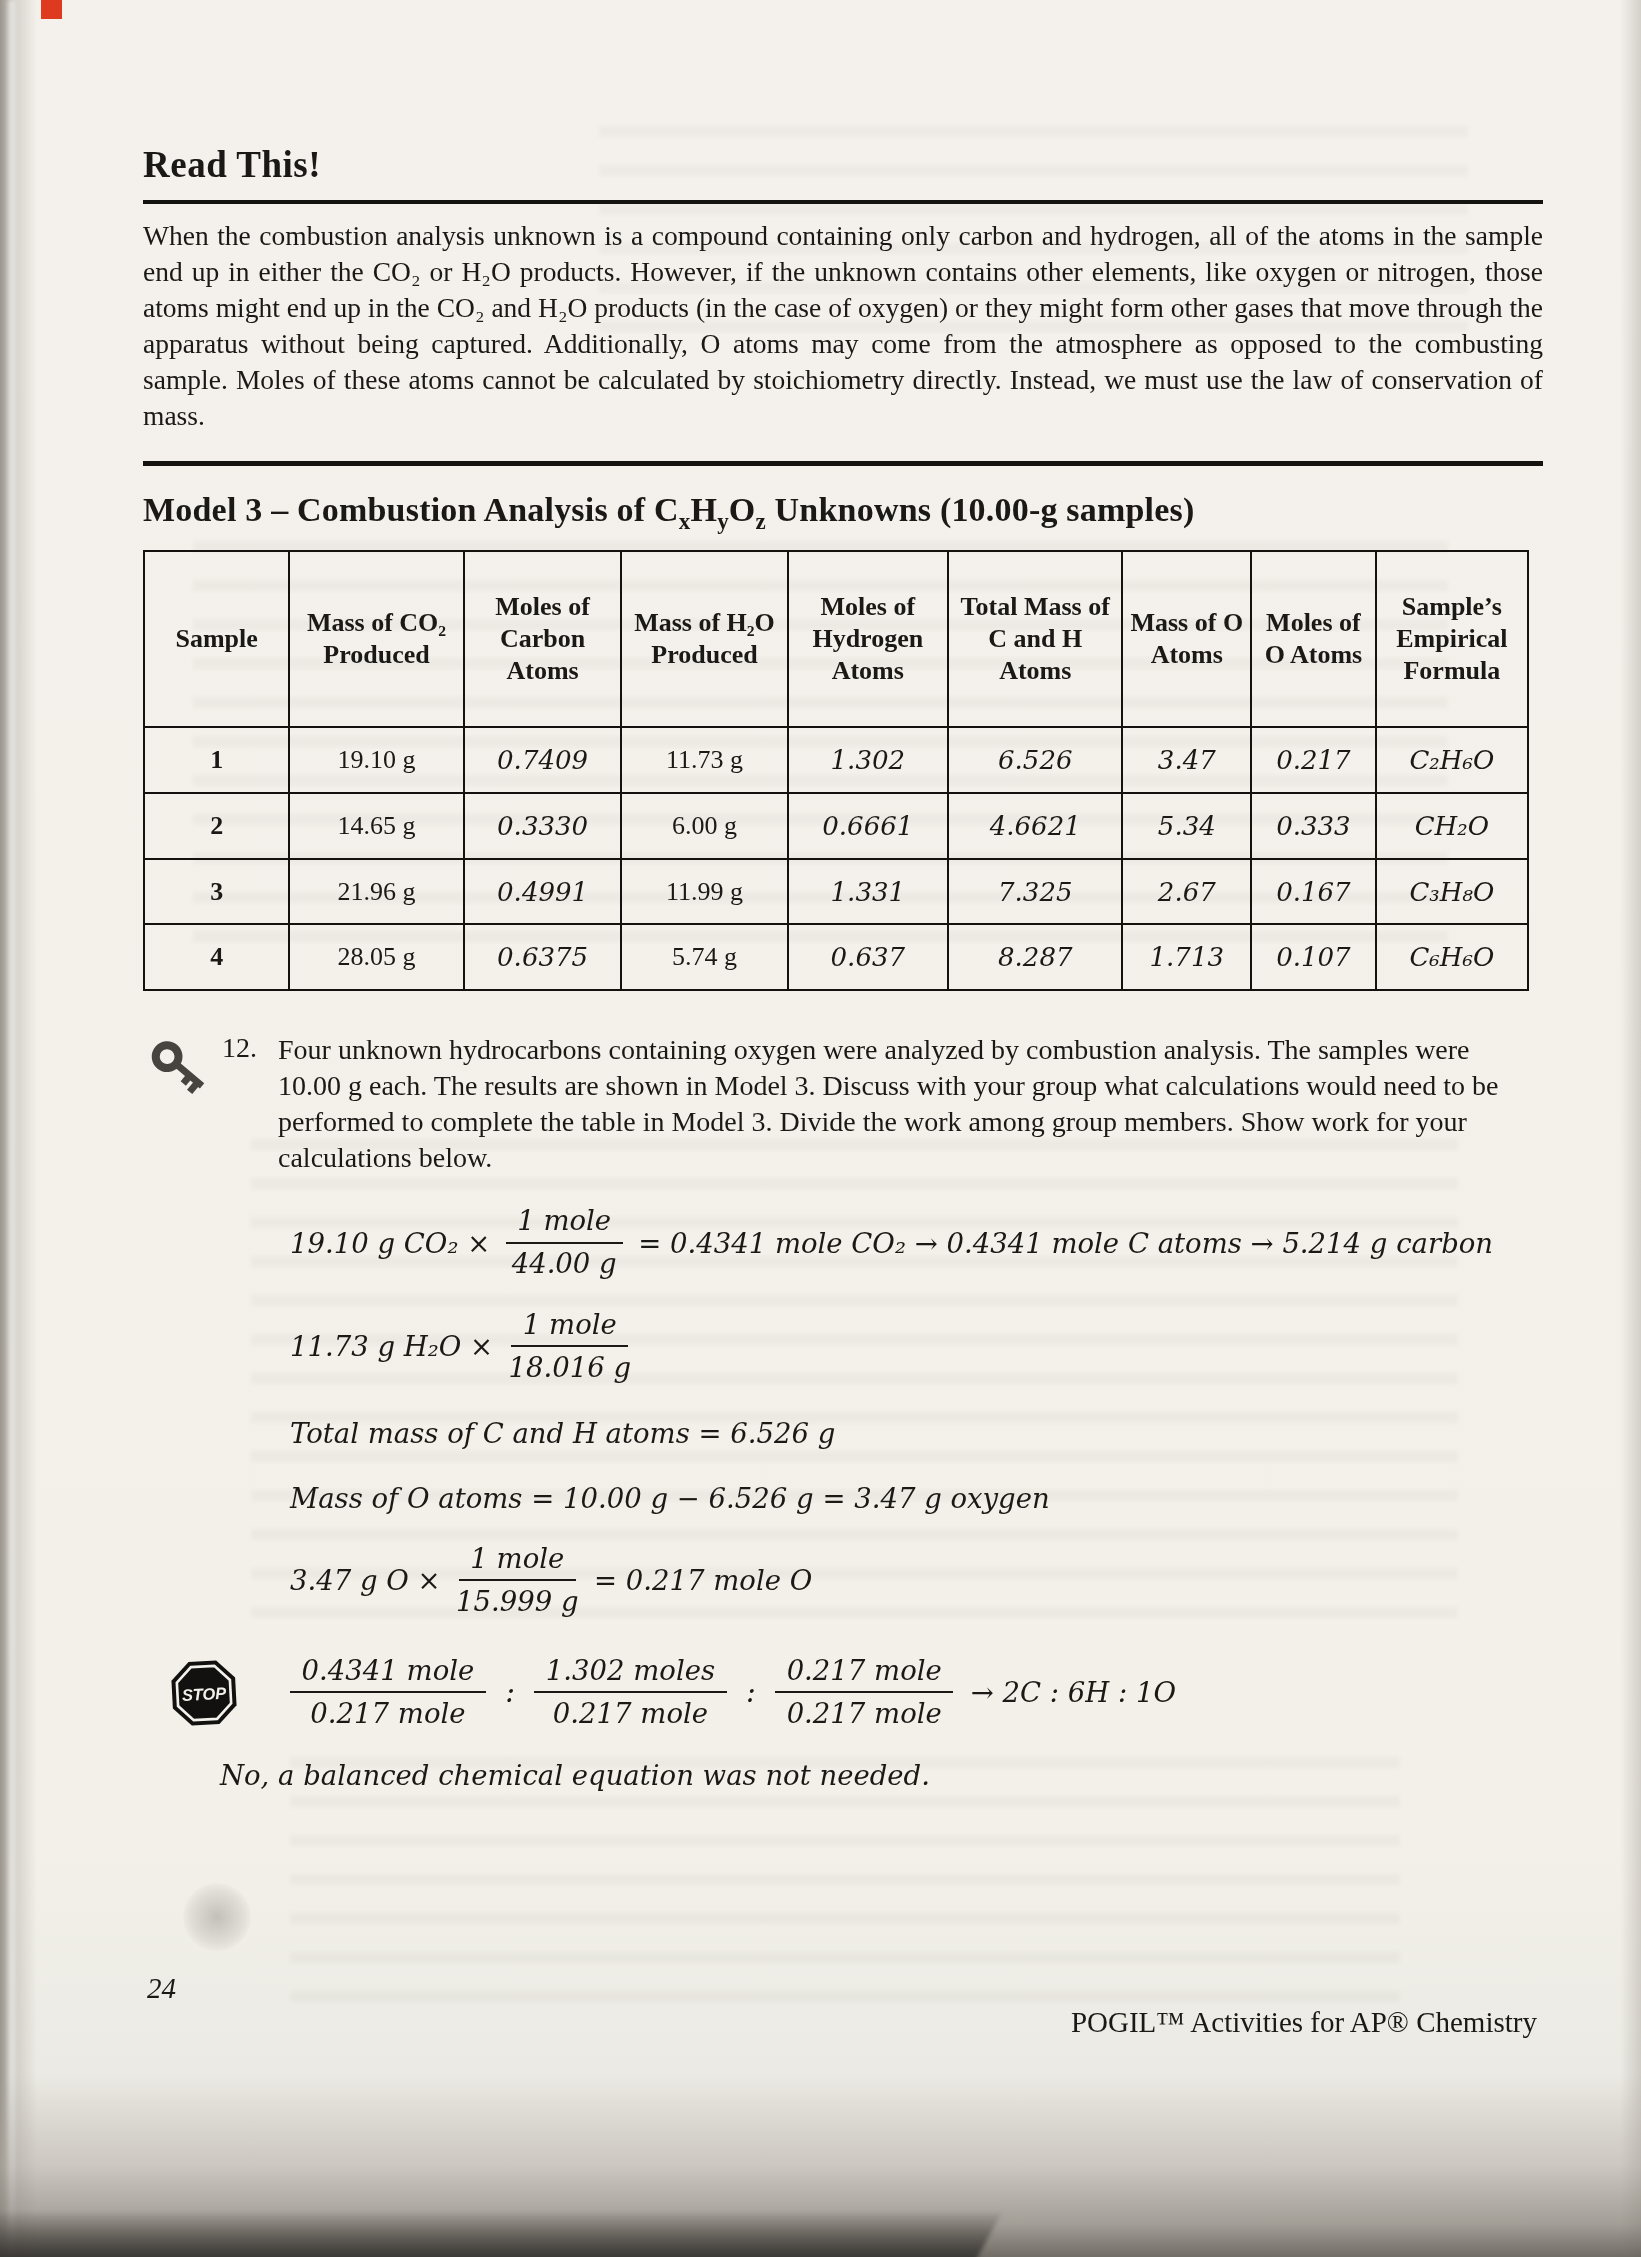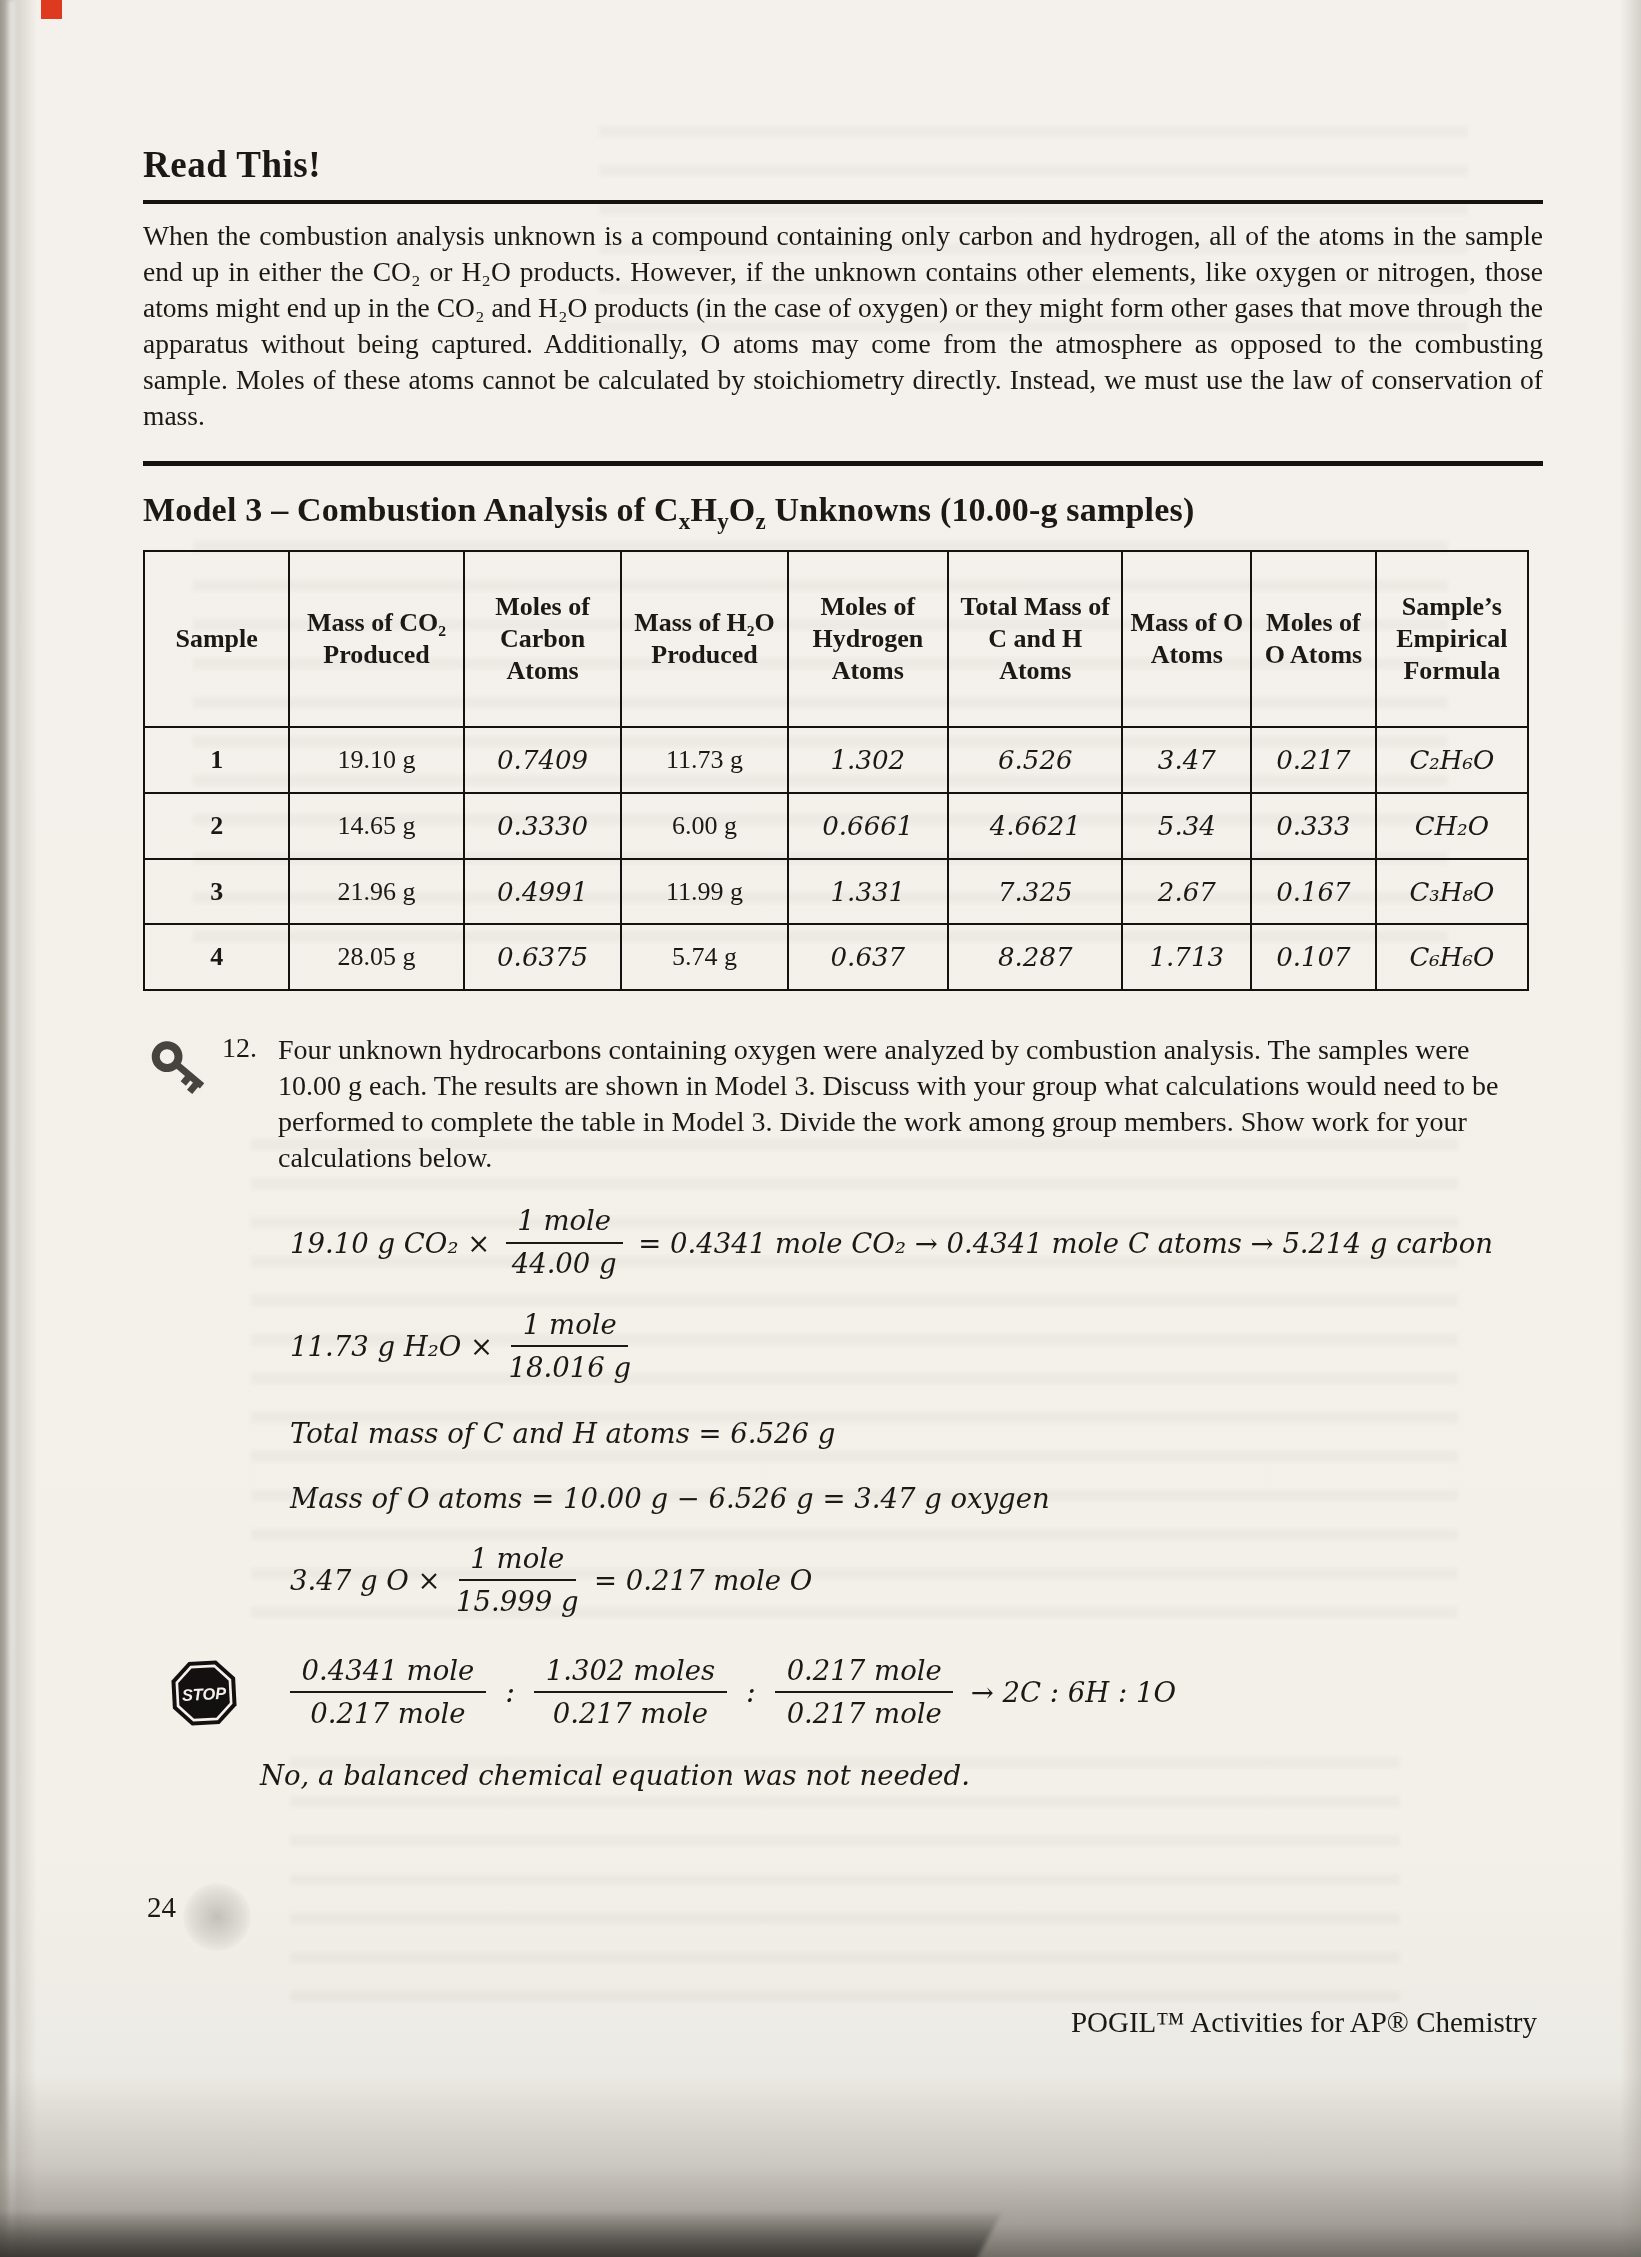--- a/index.html
+++ b/index.html
@@ -50,23 +50,23 @@
   .work{margin-left:147px;margin-top:5.8px;font-family:"DejaVu Serif", serif;font-style:italic;font-size:27.5px;}
   .eqrow{display:flex;align-items:center;gap:15.4px;margin-top:29px;}
   .frac{display:inline-flex;flex-direction:column;align-items:center;line-height:1.15;}
   .frac .num{border-bottom:2.9px solid #1b1916;padding:0 11.6px 4.8px;}
   .frac .den{padding-top:4.8px;}
   .wline{margin-top:33px;}
   .ratio-row{position:relative;display:flex;align-items:center;gap:17.4px;margin-top:37px;}
   .stop-wrap{position:absolute;left:-120px;top:3.9px;}
   .colon{font-size:29px;padding:0 1.9px;}
   .q13{margin-top:39px;}
-  .answer{margin-left:117px;margin-top:29px;font-family:"DejaVu Serif", serif;font-style:italic;font-size:27.5px;}
-  
-  .pg-num{position:absolute;left:147px;top:1891px;font-size:29px;}
+  .answer{margin-left:77px;margin-top:29px;font-family:"DejaVu Serif", serif;font-style:italic;font-size:27.5px;}
+  
+  .pg-num{position:absolute;left:147px;top:1972px;font-size:29px;font-style:italic;}
   .footer-right{position:absolute;right:104px;top:2006px;font-size:29px;}
 </style>
 </head>
 <body>
 
 <div class="sheet">
 
   <div class="scan-left"></div>
   <div class="scan-left-hl"></div>
   <div class="scan-right"></div>

